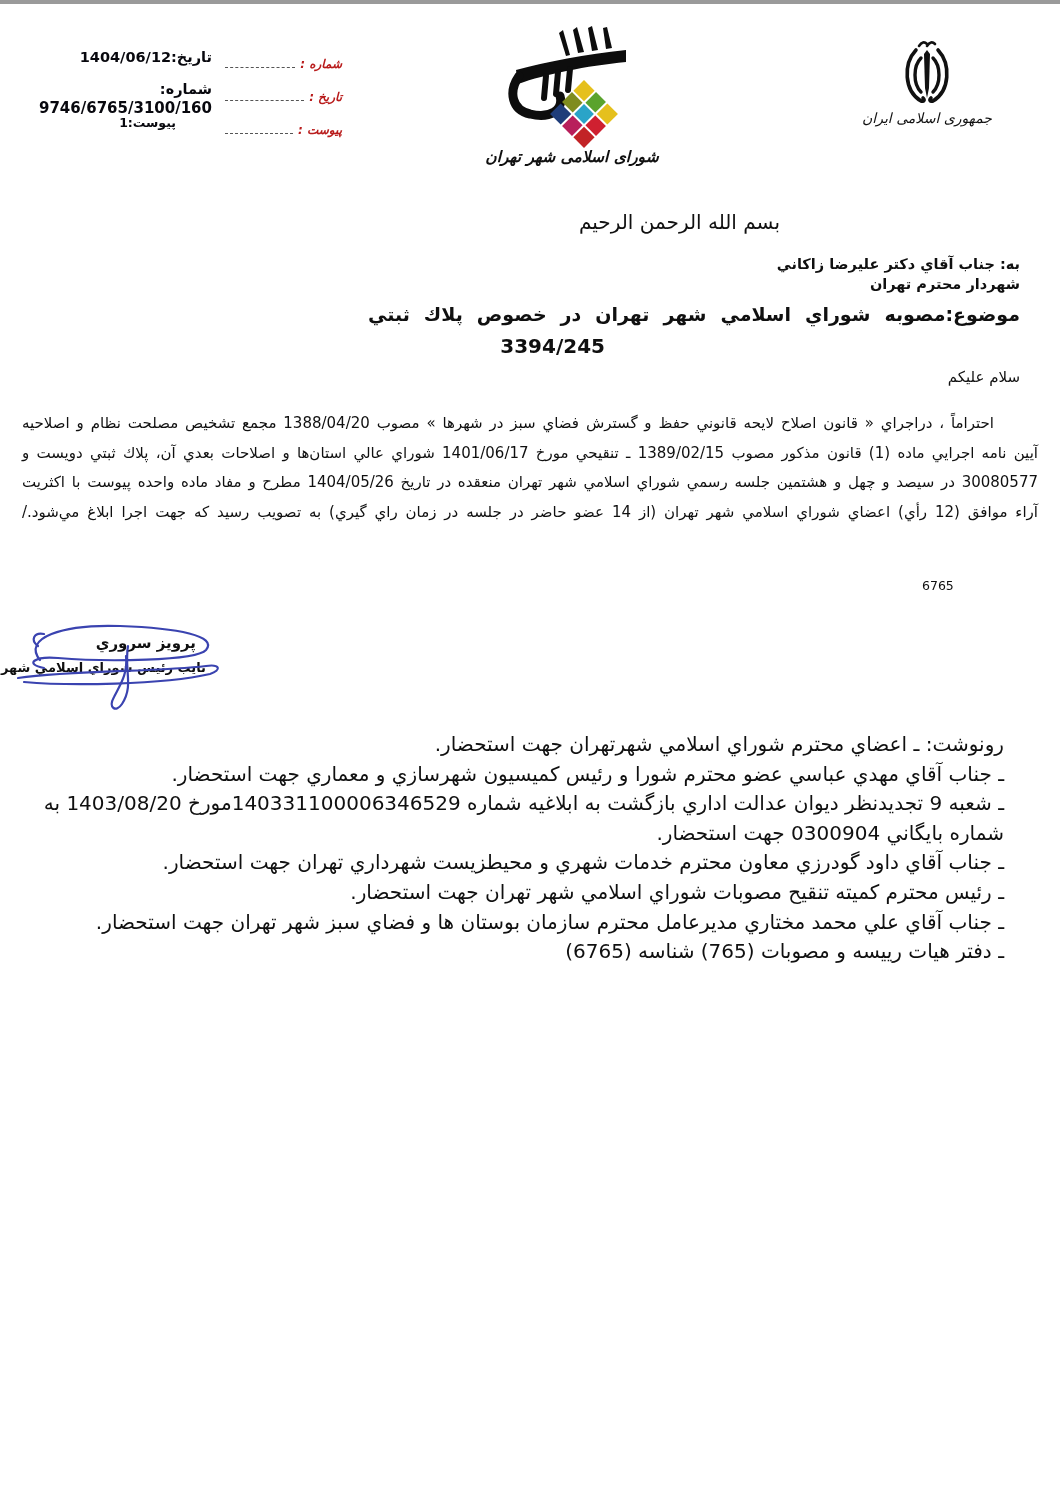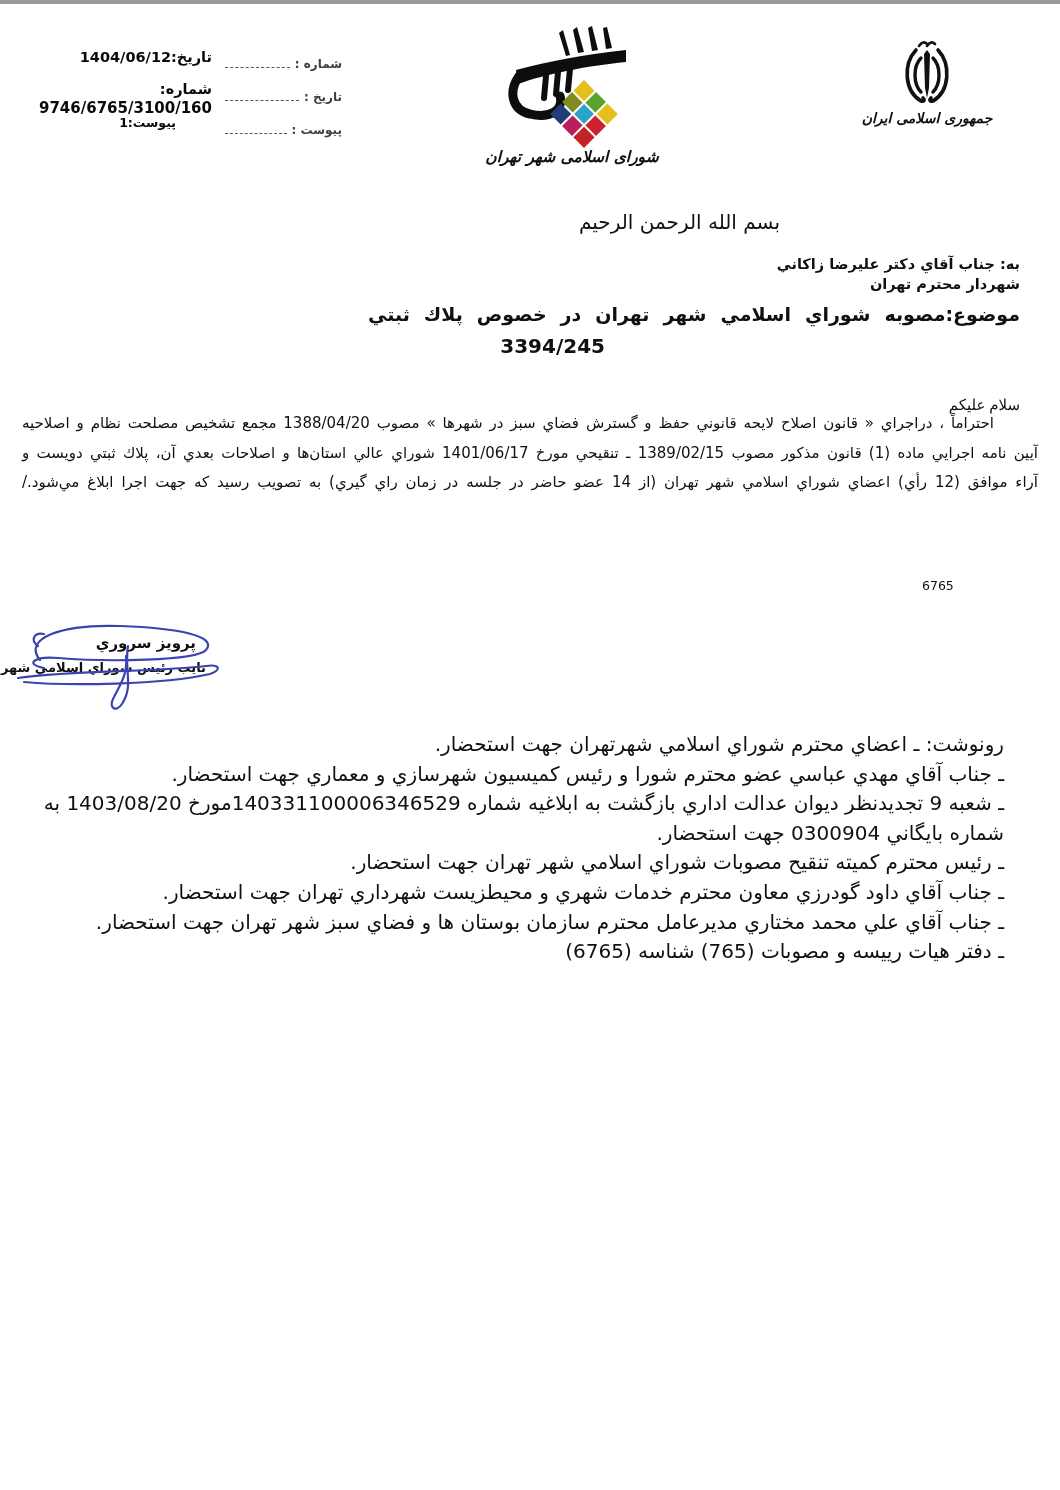--- a/index.html
+++ b/index.html
@@ -9,49 +9,49 @@
   
   .stamp{position:absolute;top:44px;left:24px;width:188px;direction:rtl;text-align:right;
          font-weight:bold;font-size:14.5px;line-height:19px;color:#08080e;}
   .stamp-number-label{margin-top:13px;}
   .stamp-number{font-size:15px;}
   .stamp-attach{font-size:12.5px;margin-top:-5px;padding-right:36px;}
 
   
   .form-fields{position:absolute;top:50px;left:220px;width:122px;direction:rtl;}
   .ff-row{display:flex;align-items:center;height:20px;margin-bottom:13px;}
-  .ff-label{font-weight:bold;font-size:12px;white-space:nowrap;color:#404040;}
+  .ff-label{font-style:italic;font-weight:bold;font-size:12px;white-space:nowrap;color:#b91c1c;}
   .ff-dash{flex:1;border-bottom:1.6px dashed #555;height:0;margin:0 5px;position:relative;top:3px;}
 
   
   .council-logo{position:absolute;top:22px;left:472px;width:200px;height:152px;}
   .logo-mark{position:absolute;top:0;left:34px;}
   .diamonds{position:absolute;top:64px;left:88px;width:48px;height:48px;display:grid;
             grid-template-columns:repeat(3,1fr);grid-template-rows:repeat(3,1fr);gap:2px;
             transform:rotate(45deg);}
   .diamond{width:100%;height:100%;}
   .logo-name{position:absolute;top:122px;left:-10px;width:220px;text-align:center;
              font-style:italic;font-weight:bold;font-size:15.5px;direction:rtl;}
 
   
   .emblem{position:absolute;top:34px;left:838px;width:178px;}
   .emblem svg{display:block;margin:0 auto;}
-  .emblem-name{text-align:center;font-style:italic;font-weight:bold;font-size:14px;margin-top:2px;direction:rtl;}
+  .emblem-name{text-align:center;font-style:italic;font-weight:normal;font-size:14px;margin-top:2px;direction:rtl;}
 
   .bismillah{position:absolute;top:206px;left:520px;width:260px;text-align:right;
              font-size:20px;direction:rtl;}
 
   .addressee{position:absolute;top:250px;right:40px;direction:rtl;text-align:right;
              font-weight:bold;font-size:14.5px;line-height:20px;}
 
   .subject{position:absolute;top:299px;right:40px;left:368px;direction:rtl;font-weight:bold;}
   .subject-line1{font-size:19px;text-align:justify;text-align-last:justify;}
   .subject-line2{font-size:20px;text-align:right;padding-left:0;padding-right:415px;margin-top:9px;}
 
-  .salutation{position:absolute;top:392px;right:40px;direction:rtl;font-size:15px;font-family:Liberation Serif, serif;}
+  .salutation{position:absolute;top:364px;right:40px;direction:rtl;font-size:15px;}
 
   .body-par{position:absolute;top:410px;left:22px;right:22px;direction:rtl;font-size:15px;}
   .body-line{text-align:justify;text-align-last:justify;height:29.5px;white-space:normal;}
   .body-line.indent{margin-right:44px;}
   .b{font-weight:normal;}
 
   .ref-note{position:absolute;top:574px;left:922px;font-size:12.5px;}
 
   .signature{position:absolute;top:608px;left:10px;width:238px;height:108px;}
   .sig-name{position:absolute;top:22px;right:52px;font-weight:bold;font-size:15px;direction:rtl;white-space:nowrap;}
@@ -136,20 +136,21 @@
   <div class="subject">
     <div class="subject-line1">موضوع:مصوبه شوراي اسلامي شهر تهران در خصوص پلاك ثبتي</div>
     <div class="subject-line2">3394/245</div>
   </div>
 
   <div class="salutation">سلام عليكم</div>
 
   <div class="body-par">
       <div class="body-line indent"><span>احتراماً ، دراجراي « قانون اصلاح لايحه قانوني حفظ و گسترش فضاي سبز در شهرها » مصوب 1388/04/20 مجمع تشخيص مصلحت نظام و اصلاحيه</span></div>
       <div class="body-line"><span>آيين نامه اجرايي ماده (1) قانون مذكور مصوب 1389/02/15 ـ تنقيحي مورخ 1401/06/17 شوراي عالي استان‌ها و اصلاحات بعدي آن، پلاك ثبتي </span><span class="b">دويست و</span></div>
+      <div class="body-line"><span>30080577 در سيصد و چهل و هشتمين جلسه رسمي شوراي اسلامي شهر تهران منعقده در تاريخ 1404/05/26 مطرح و مفاد ماده واحده پيوست با اكثريت</span></div>
       <div class="body-line"><span>آراء موافق (12 رأي) اعضاي شوراي اسلامي شهر تهران (از 14 عضو حاضر در جلسه در زمان راي گيري) به تصويب رسيد كه جهت اجرا ابلاغ مي‌شود./</span></div>
     </div>
 
   <div class="ref-note">6765</div>
 
   <div class="signature">
     <div class="sig-name">پرويز سروري</div>
     <div class="sig-title">نايب رئيس شوراي اسلامي شهر تهران</div>
     <svg class="sig-ink" width="238" height="108" viewBox="0 0 238 108">
       <g fill="none" stroke="#3a43b0" stroke-width="2.2" stroke-linecap="round">
@@ -158,19 +159,19 @@
         <path d="M118,34 C114,58 124,74 112,92 C106,101 98,96 104,85 C110,73 118,62 116,44"></path>
         <path d="M28,34 C20,28 24,20 34,22"></path>
       </g>
     </svg>
   </div>
 
   <div class="cc-list">
       <div class="cc-line">رونوشت: ـ اعضاي محترم شوراي اسلامي شهرتهران جهت استحضار.</div>
       <div class="cc-line">ـ جناب آقاي مهدي عباسي عضو محترم شورا و رئيس كميسيون شهرسازي و معماري جهت استحضار.</div>
       <div class="cc-line">ـ شعبه 9 تجديدنظر ديوان عدالت اداري بازگشت به ابلاغيه شماره 140331100006346529مورخ 1403/08/20 به شماره بايگاني 0300904 جهت استحضار.</div>
+      <div class="cc-line">ـ جناب آقاي داود گودرزي معاون محترم خدمات شهري و محيطزيست شهرداري تهران جهت استحضار.</div>
       <div class="cc-line">ـ رئيس محترم كميته تنقيح مصوبات شوراي اسلامي شهر تهران جهت استحضار.</div>
-      <div class="cc-line">ـ جناب آقاي داود گودرزي معاون محترم خدمات شهري و محيطزيست شهرداري تهران جهت استحضار.</div>
       <div class="cc-line">ـ جناب آقاي علي محمد مختاري مديرعامل محترم سازمان بوستان ها و فضاي سبز شهر تهران جهت استحضار.</div>
       <div class="cc-line">ـ دفتر هيات رييسه و مصوبات (765) شناسه (6765)</div>
     </div>
 
 </div>
 
 </body></html>

